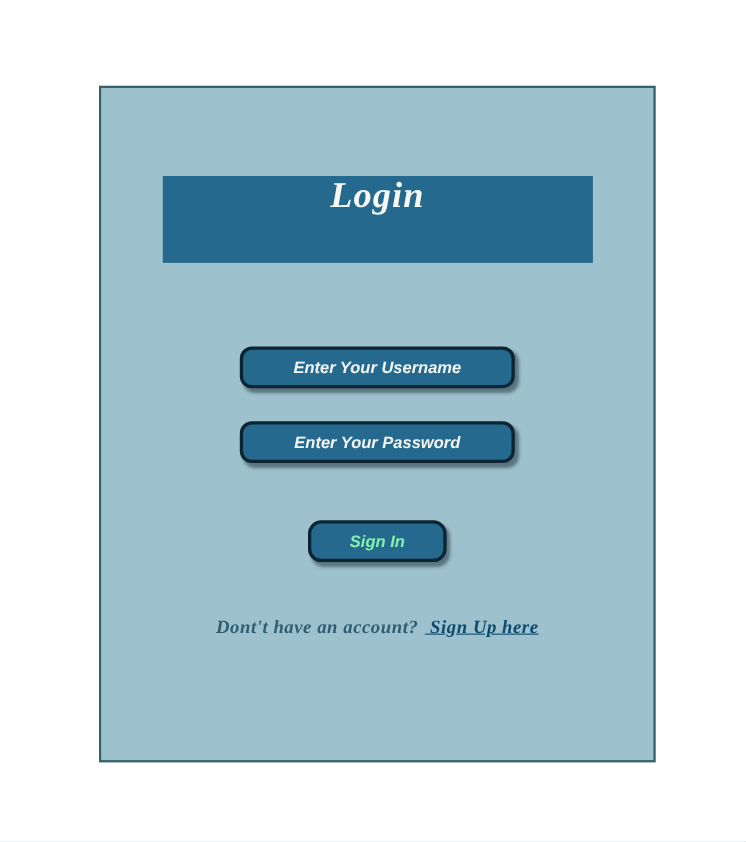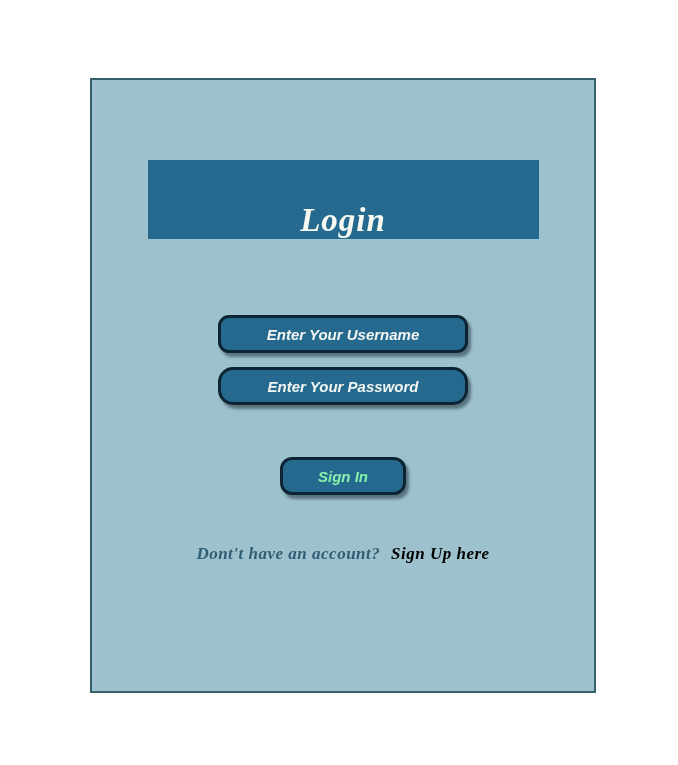--- a/index.html
+++ b/index.html
@@ -17,21 +17,21 @@
     border: 2px solid #35616b;
     display: flex;
     flex-direction: column;
     align-items: center;
   }
   .header-banner {
     margin-top: 80px;
     width: 391px; height: 79px;
     background: #256a8e;
     display: flex;
-    align-items: flex-end;
+    align-items: flex-start;
     justify-content: center;
     flex: none;
   }
   .header-title {
     color: #f7f8f2;
     font-family: "Liberation Serif", serif;
     font-style: italic;
     font-weight: bold;
     font-size: 33px;
     letter-spacing: 1px;
@@ -52,21 +52,21 @@
     outline: none;
     flex: none;
   }
   .field::placeholder {
     color: #f2f5f2;
     opacity: 1;
     font-style: italic;
     font-weight: bold;
   }
   .field-username { margin-top: 76px; }
-  .field-password { margin-top: 14px; border-radius: 15px; }
+  .field-password { margin-top: 30px; }
   .signin-btn {
     margin-top: 52px;
     width: 126px; height: 38px;
     background: #256a8e;
     border: 3px solid #0d2433;
     border-radius: 12px;
     box-shadow: 3px 4px 3px rgba(35, 52, 62, 0.55);
     color: #86efac;
     font-family: "Liberation Sans", sans-serif;
     font-style: italic;
@@ -78,21 +78,22 @@
   .signup-row {
     margin-top: 49px;
     font-family: "Liberation Serif", serif;
     font-style: italic;
     font-weight: bold;
     font-size: 17px;
     color: #2f5e74;
     letter-spacing: 0.5px;
   }
   .signup-link {
-    color: #000000;
+    color: #0c4a6e;
+    text-decoration: underline;
     margin-left: 6px;
     cursor: pointer;
   }
 </style>
 </head>
 <body>
 
 <div class="login-card">
 
   <div class="header-banner">

